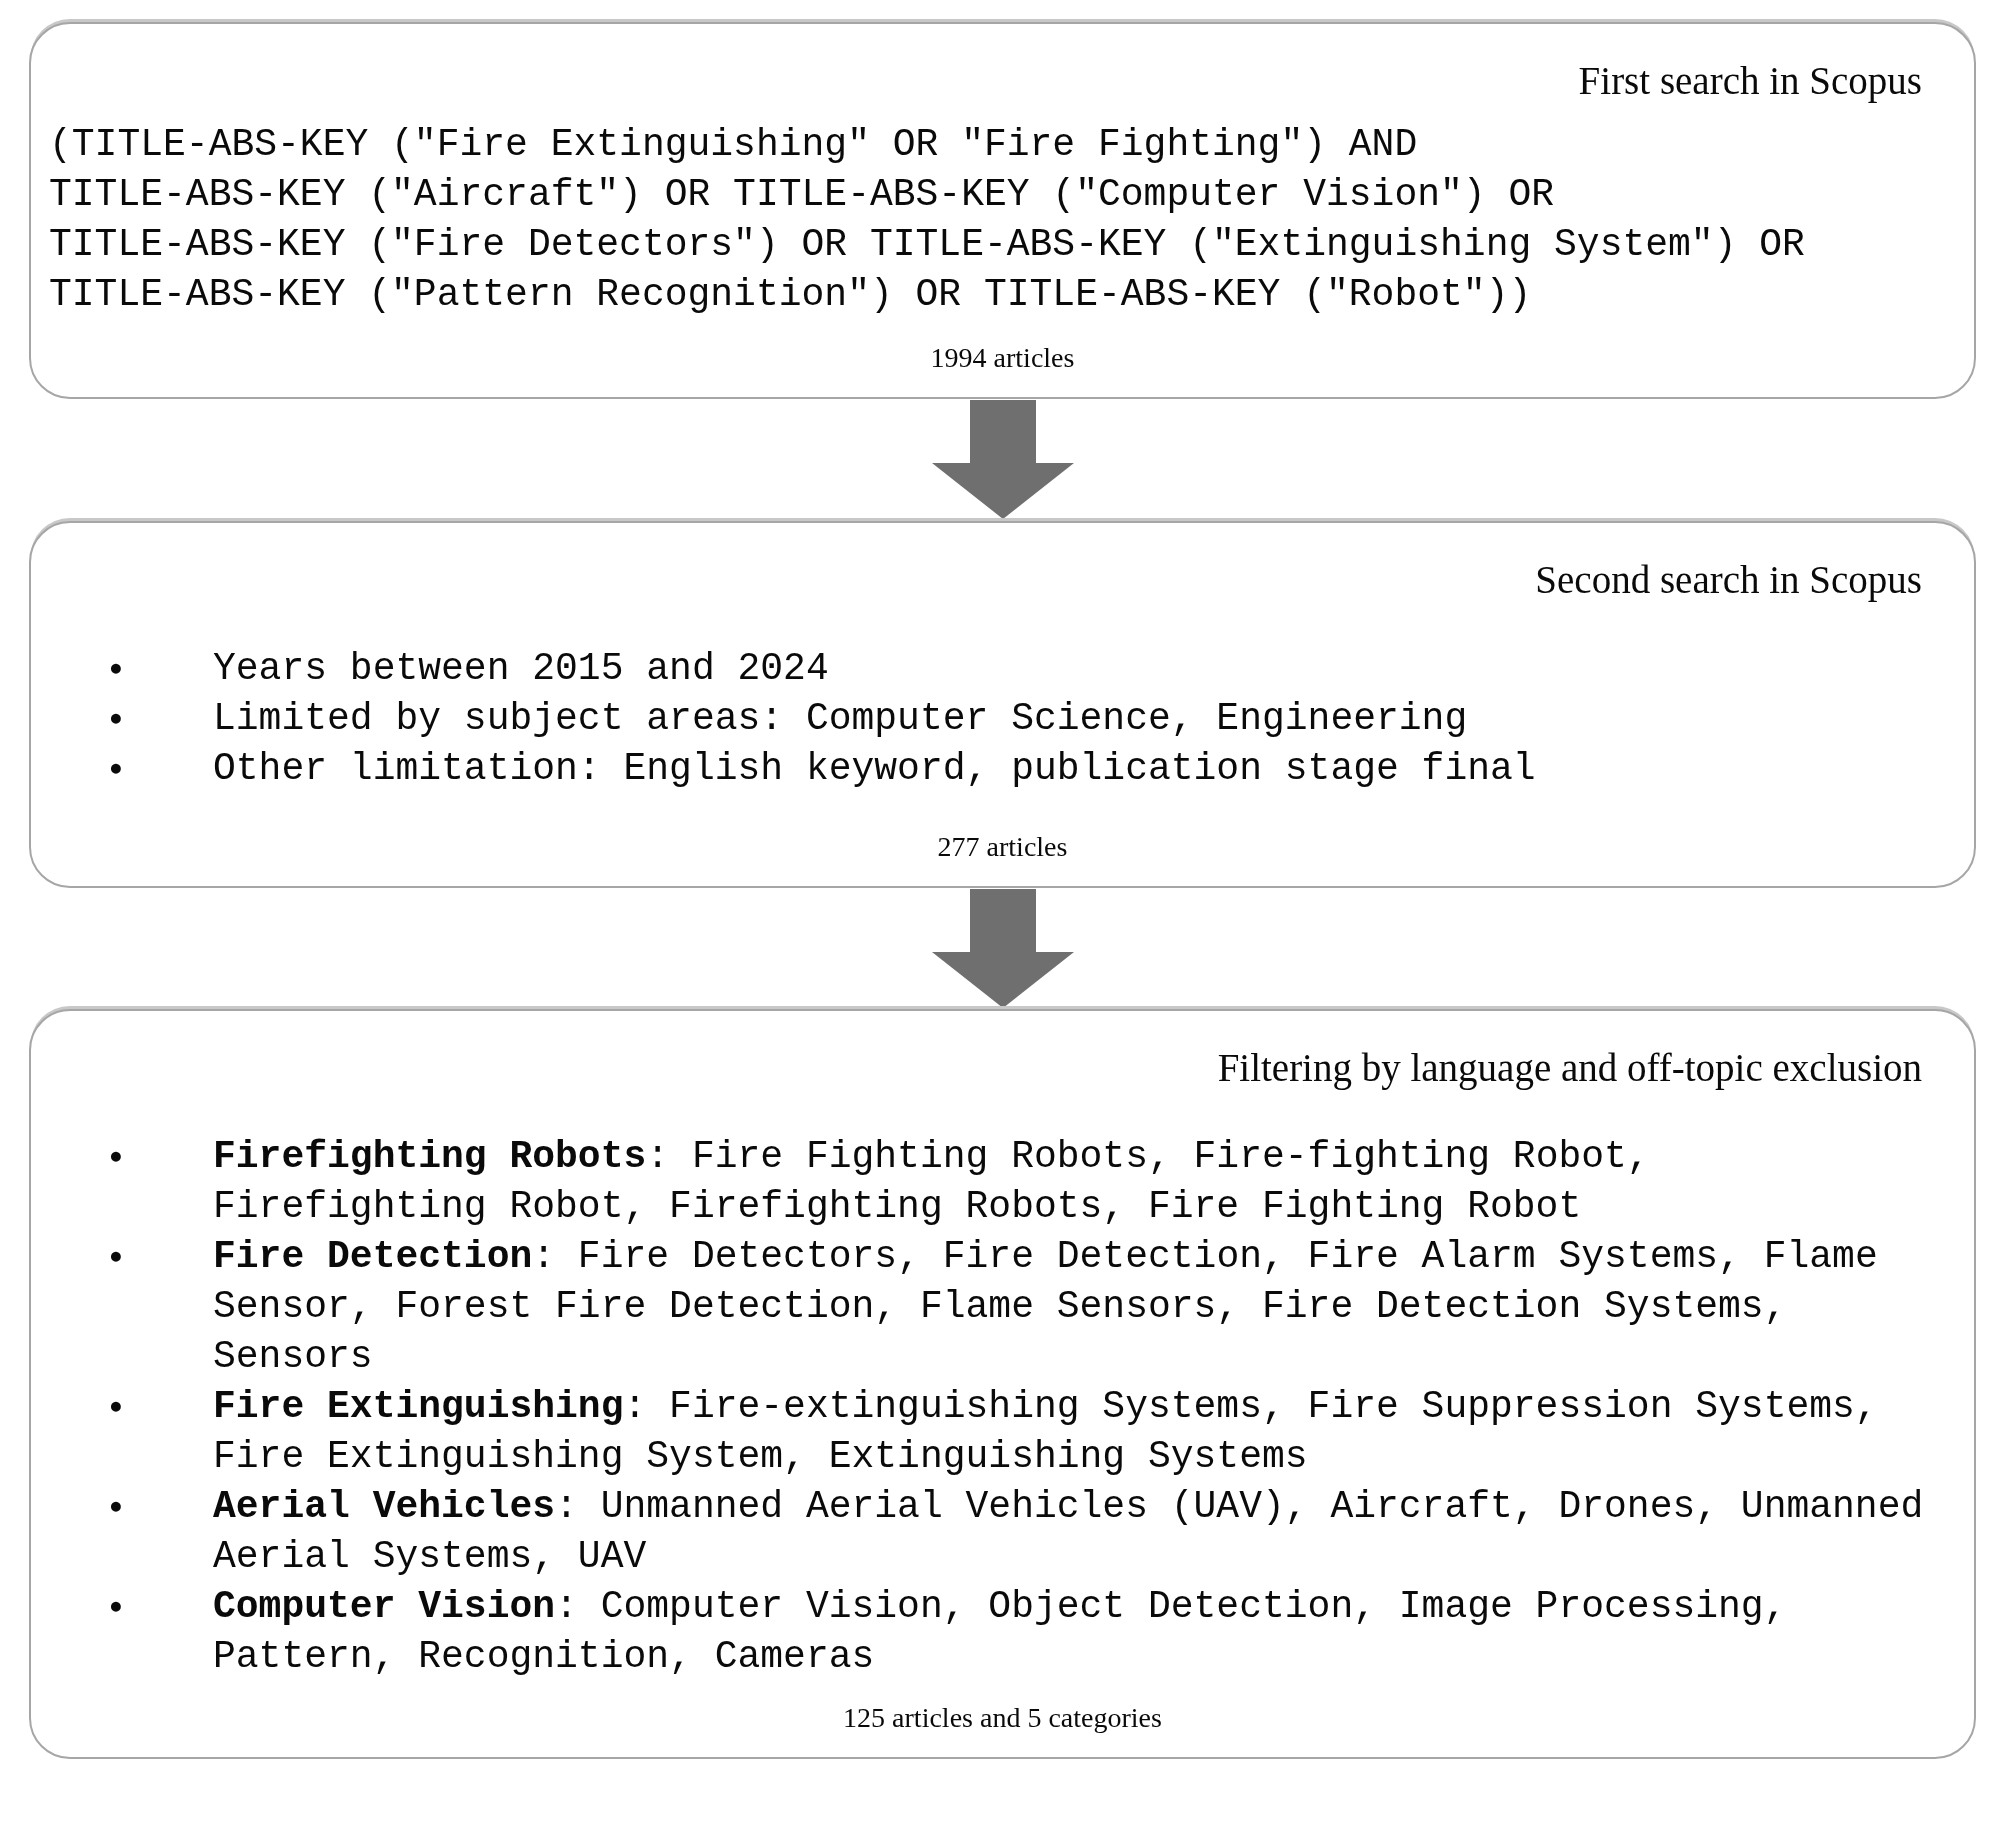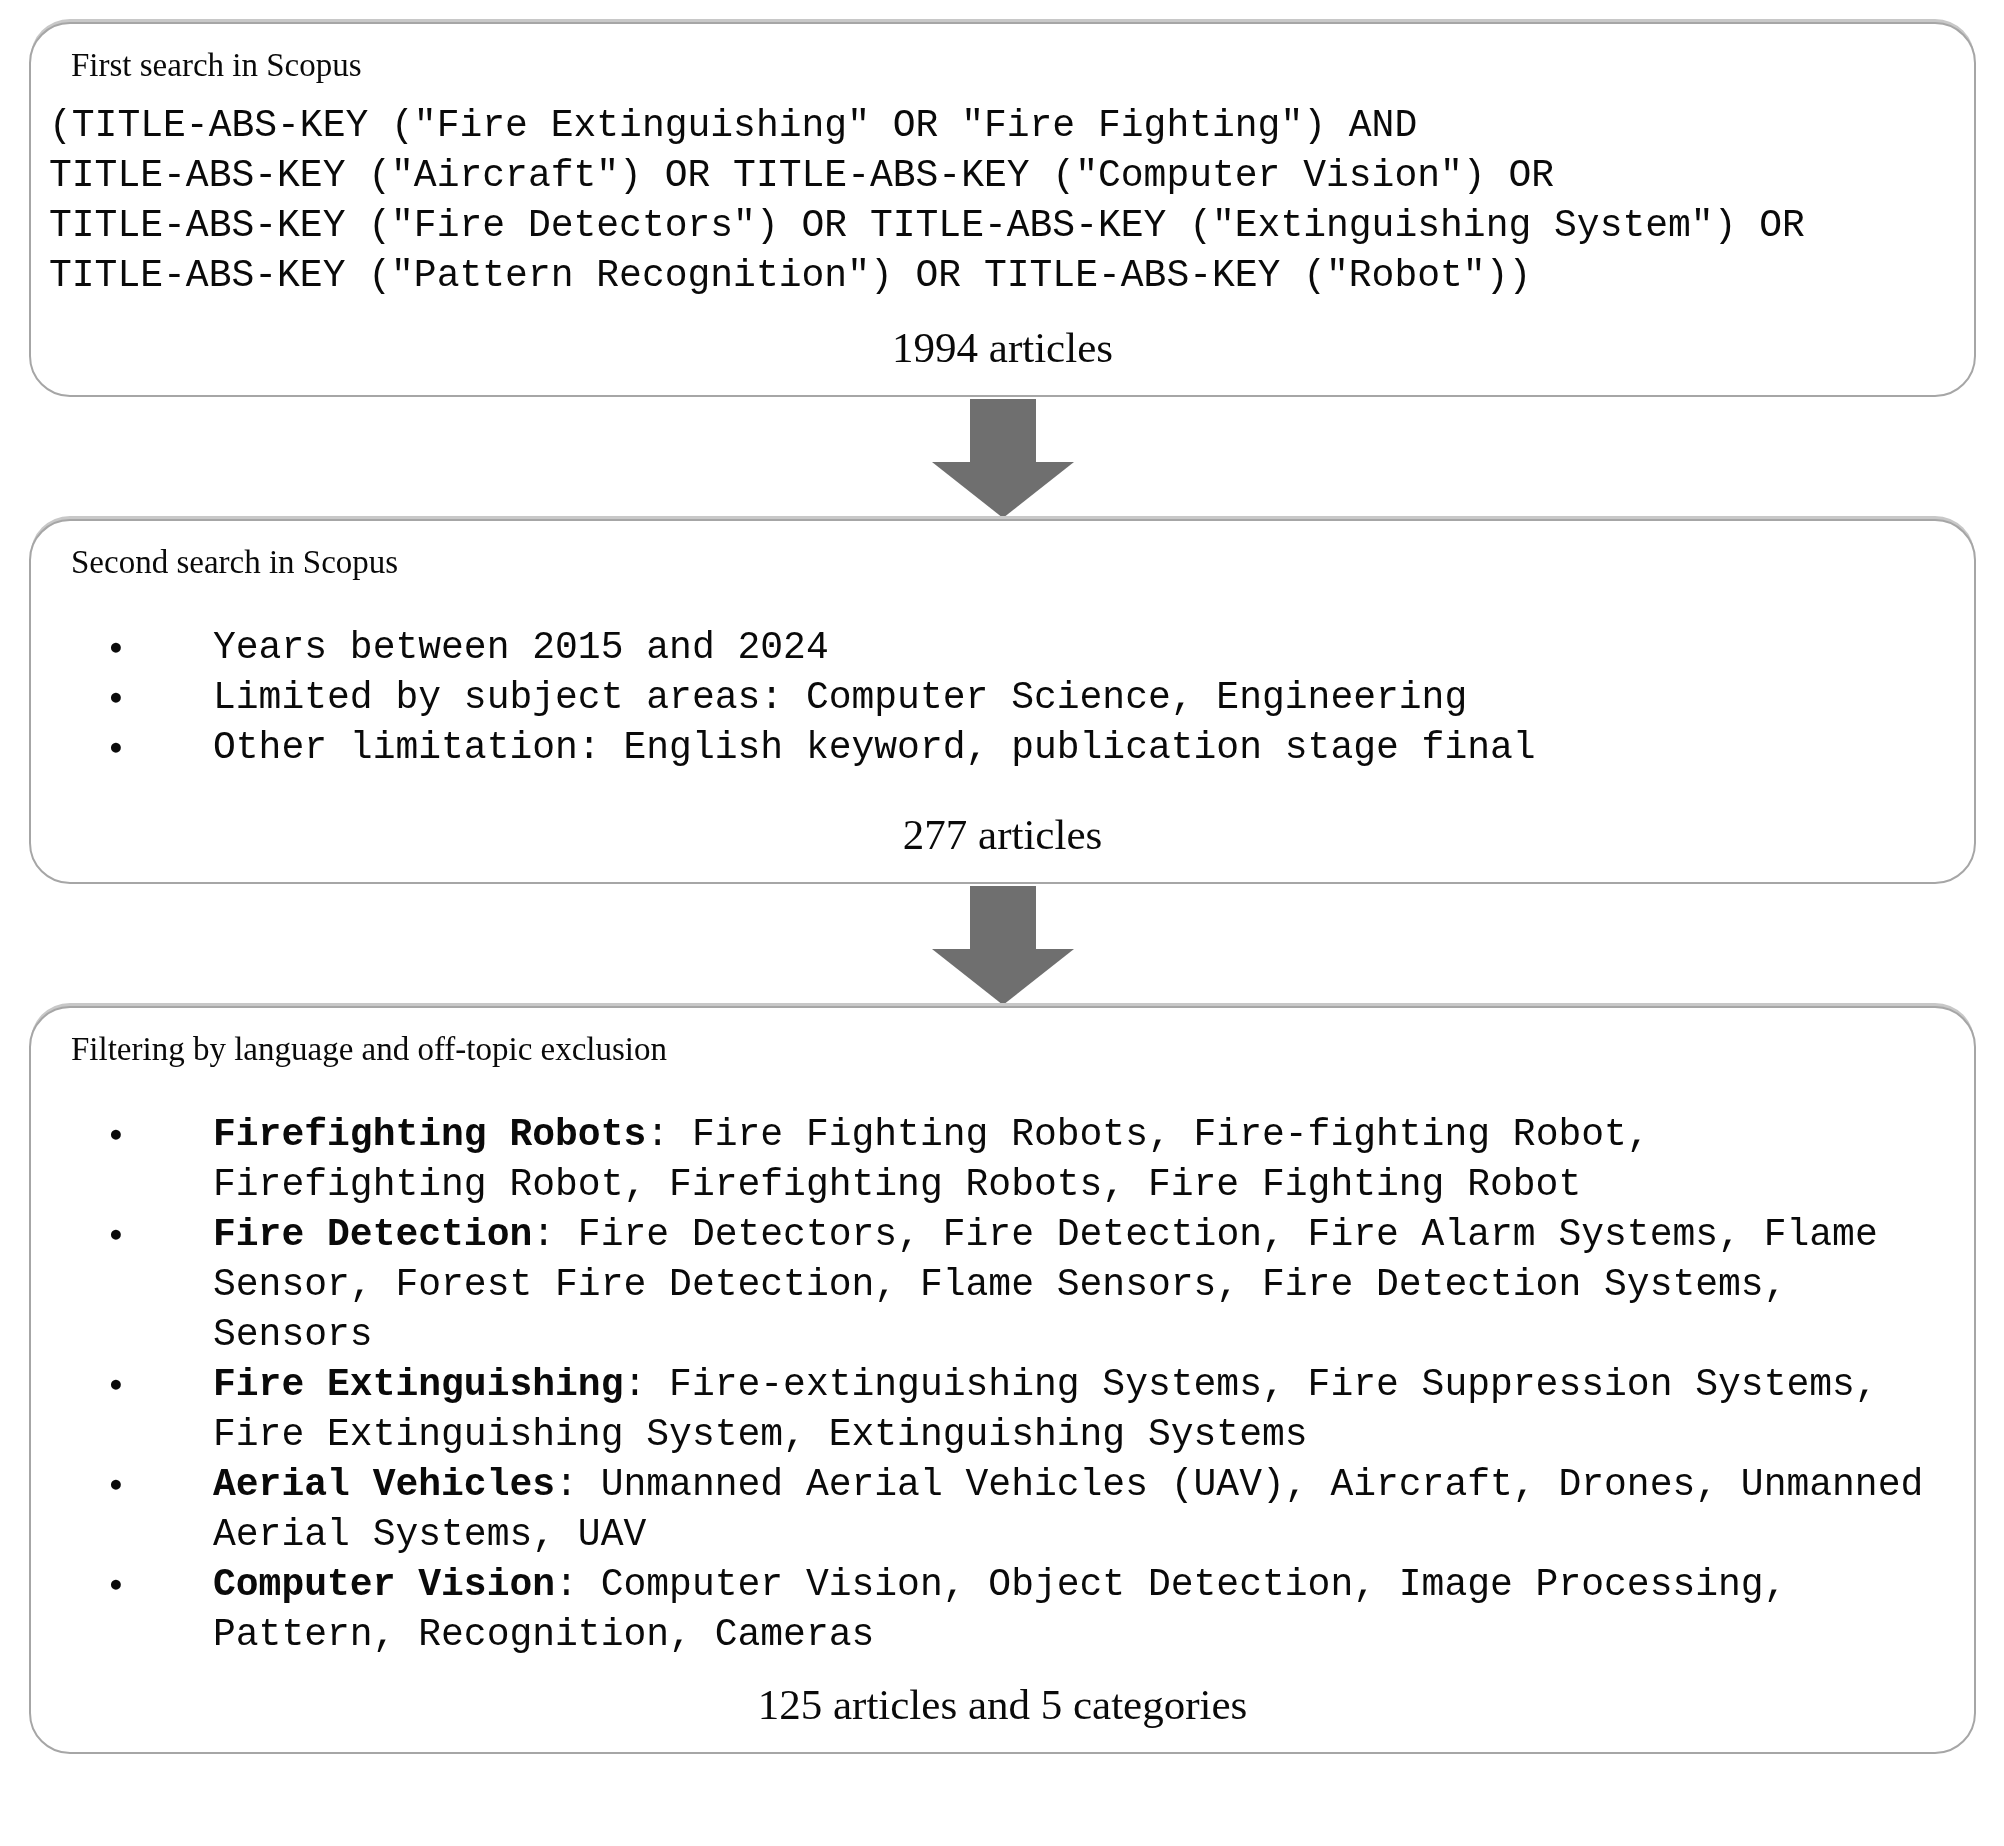--- a/index.html
+++ b/index.html
@@ -20,29 +20,29 @@
   }
   .box {
     box-sizing: border-box;
     border: 2.5px solid var(--box_border, #a6a6a6);
     border-radius: 41px;
     box-shadow: 0 -4.4px 0 -1.3px var(--box_shadow, #c8c8c8);
     padding: 19px 36px 23px 36px;
     background: #ffffff;
   }
   .box-title {
-    margin: 4px;
-    text-align: left;
-    font-size: 33px;
+    margin: 16px;
+    text-align: right;
+    font-size: 39px;
     font-weight: normal;
     line-height: 1.15;
   }
   .count {
     text-align: center;
-    font-size: 43px;
+    font-size: 28px;
     line-height: 1.15;
     margin-top: 21.6px;
   }
   
   .query {
     font-family: "Liberation Mono", "DejaVu Sans Mono", monospace;
     font-size: 38px;
     line-height: 50px;
     margin-top: 16.5px;
     margin-left: -18px;   

